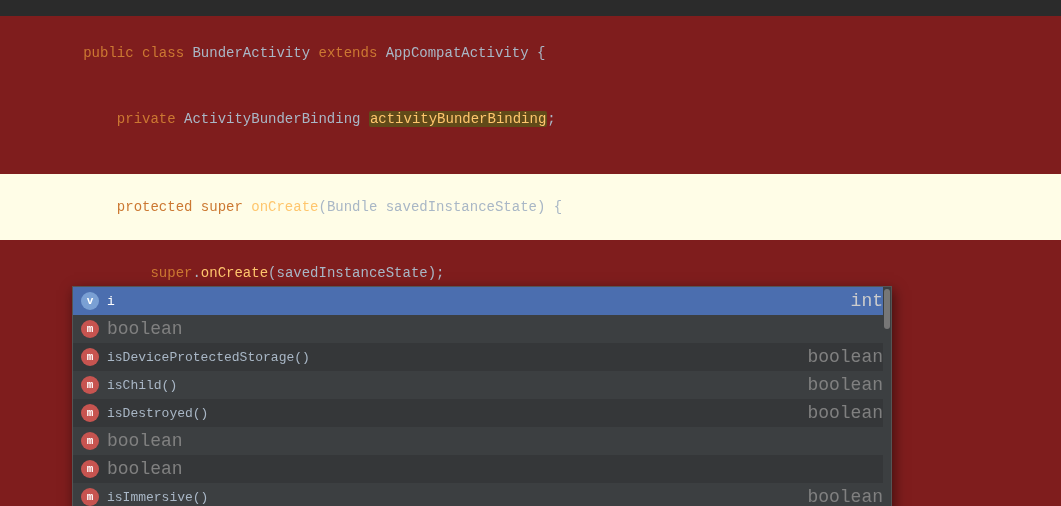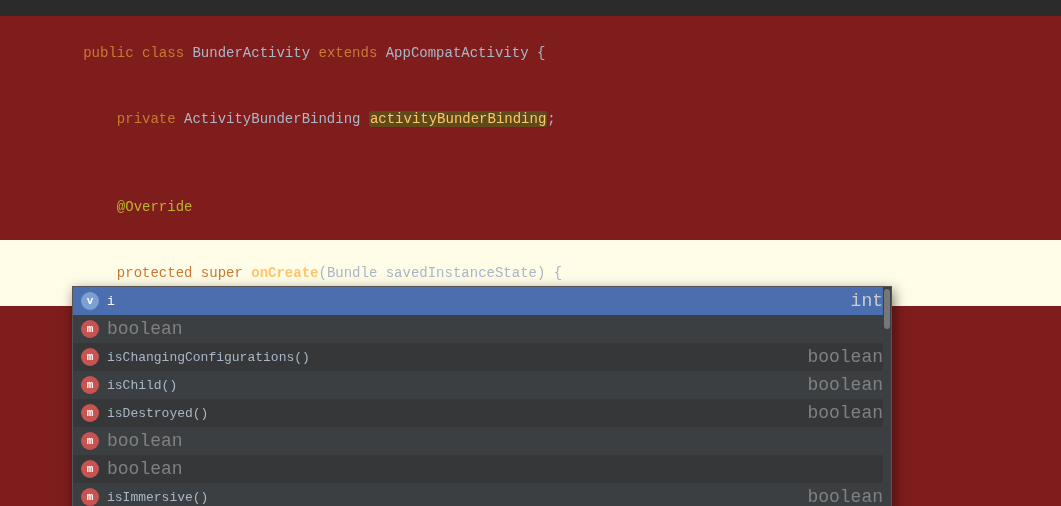--- a/index.html
+++ b/index.html
@@ -34,21 +34,21 @@
     .line.highlighted {
       background: #fffde7;
     }
     .line-content {
       flex: 1;
     }
     
     .kw { color: #cc7832; } 
     .cls { color: #a9b7c6; } 
     .annotation { color: #bbb529; }
-    .method { color: #ffc66d; font-weight: bold; }
+    .method { color: #ffc66d; }
     .var-highlight { background: #614a19; color: #ffc66d; border-radius: 2px; padding: 0 1px; }
     @keyframes blink {
       0%, 50% { border-color: #a9b7c6; }
       51%, 100% { border-color: transparent; }
     }
 
     
     .autocomplete {
       position: absolute;
       left: 72px;
@@ -143,25 +143,20 @@
     <div class="line">
       <span class="line-content">
         <span>    </span><span class="kw">private </span><span class="cls">ActivityBunderBinding </span><span class="var-highlight">activityBunderBinding</span><span>;</span>
       </span>
     </div>
 
     <div class="line">
       <span class="line-content">&nbsp;</span>
     </div>
 
-    <div class="line">
-      <span class="line-content">
-        <span>    </span><span class="annotation">@Override</span>
-      </span>
-    </div>
 
     <div class="line highlighted">
       <span class="line-content">
         <span>    </span><span class="kw">protected </span><span class="kw">super </span><span class="method">onCreate</span><span>(</span><span class="cls">Bundle</span><span> savedInstanceState) {</span>
       </span>
     </div>
 
     <div class="line">
       <span class="line-content">
         <span>        </span><span class="kw">super</span><span>.</span><span class="method">onCreate</span><span>(savedInstanceState);</span>
@@ -196,21 +191,21 @@
       <span class="ac-type">int</span>
     </div>
 
     <div class="ac-item">
       <span class="ac-badge badge-m">m</span>
       <span class="ac-type">boolean</span>
     </div>
 
     <div class="ac-item alternate">
       <span class="ac-badge badge-m">m</span>
-      <span class="ac-name">isChangingConfigurations()</span>
+      <span class="ac-name">isDeviceProtectedStorage()</span>
       <span class="ac-type">boolean</span>
     </div>
 
     <div class="ac-item">
       <span class="ac-badge badge-m">m</span>
       <span class="ac-name">isChild()</span>
       <span class="ac-type">boolean</span>
     </div>
 
     <div class="ac-item alternate">

